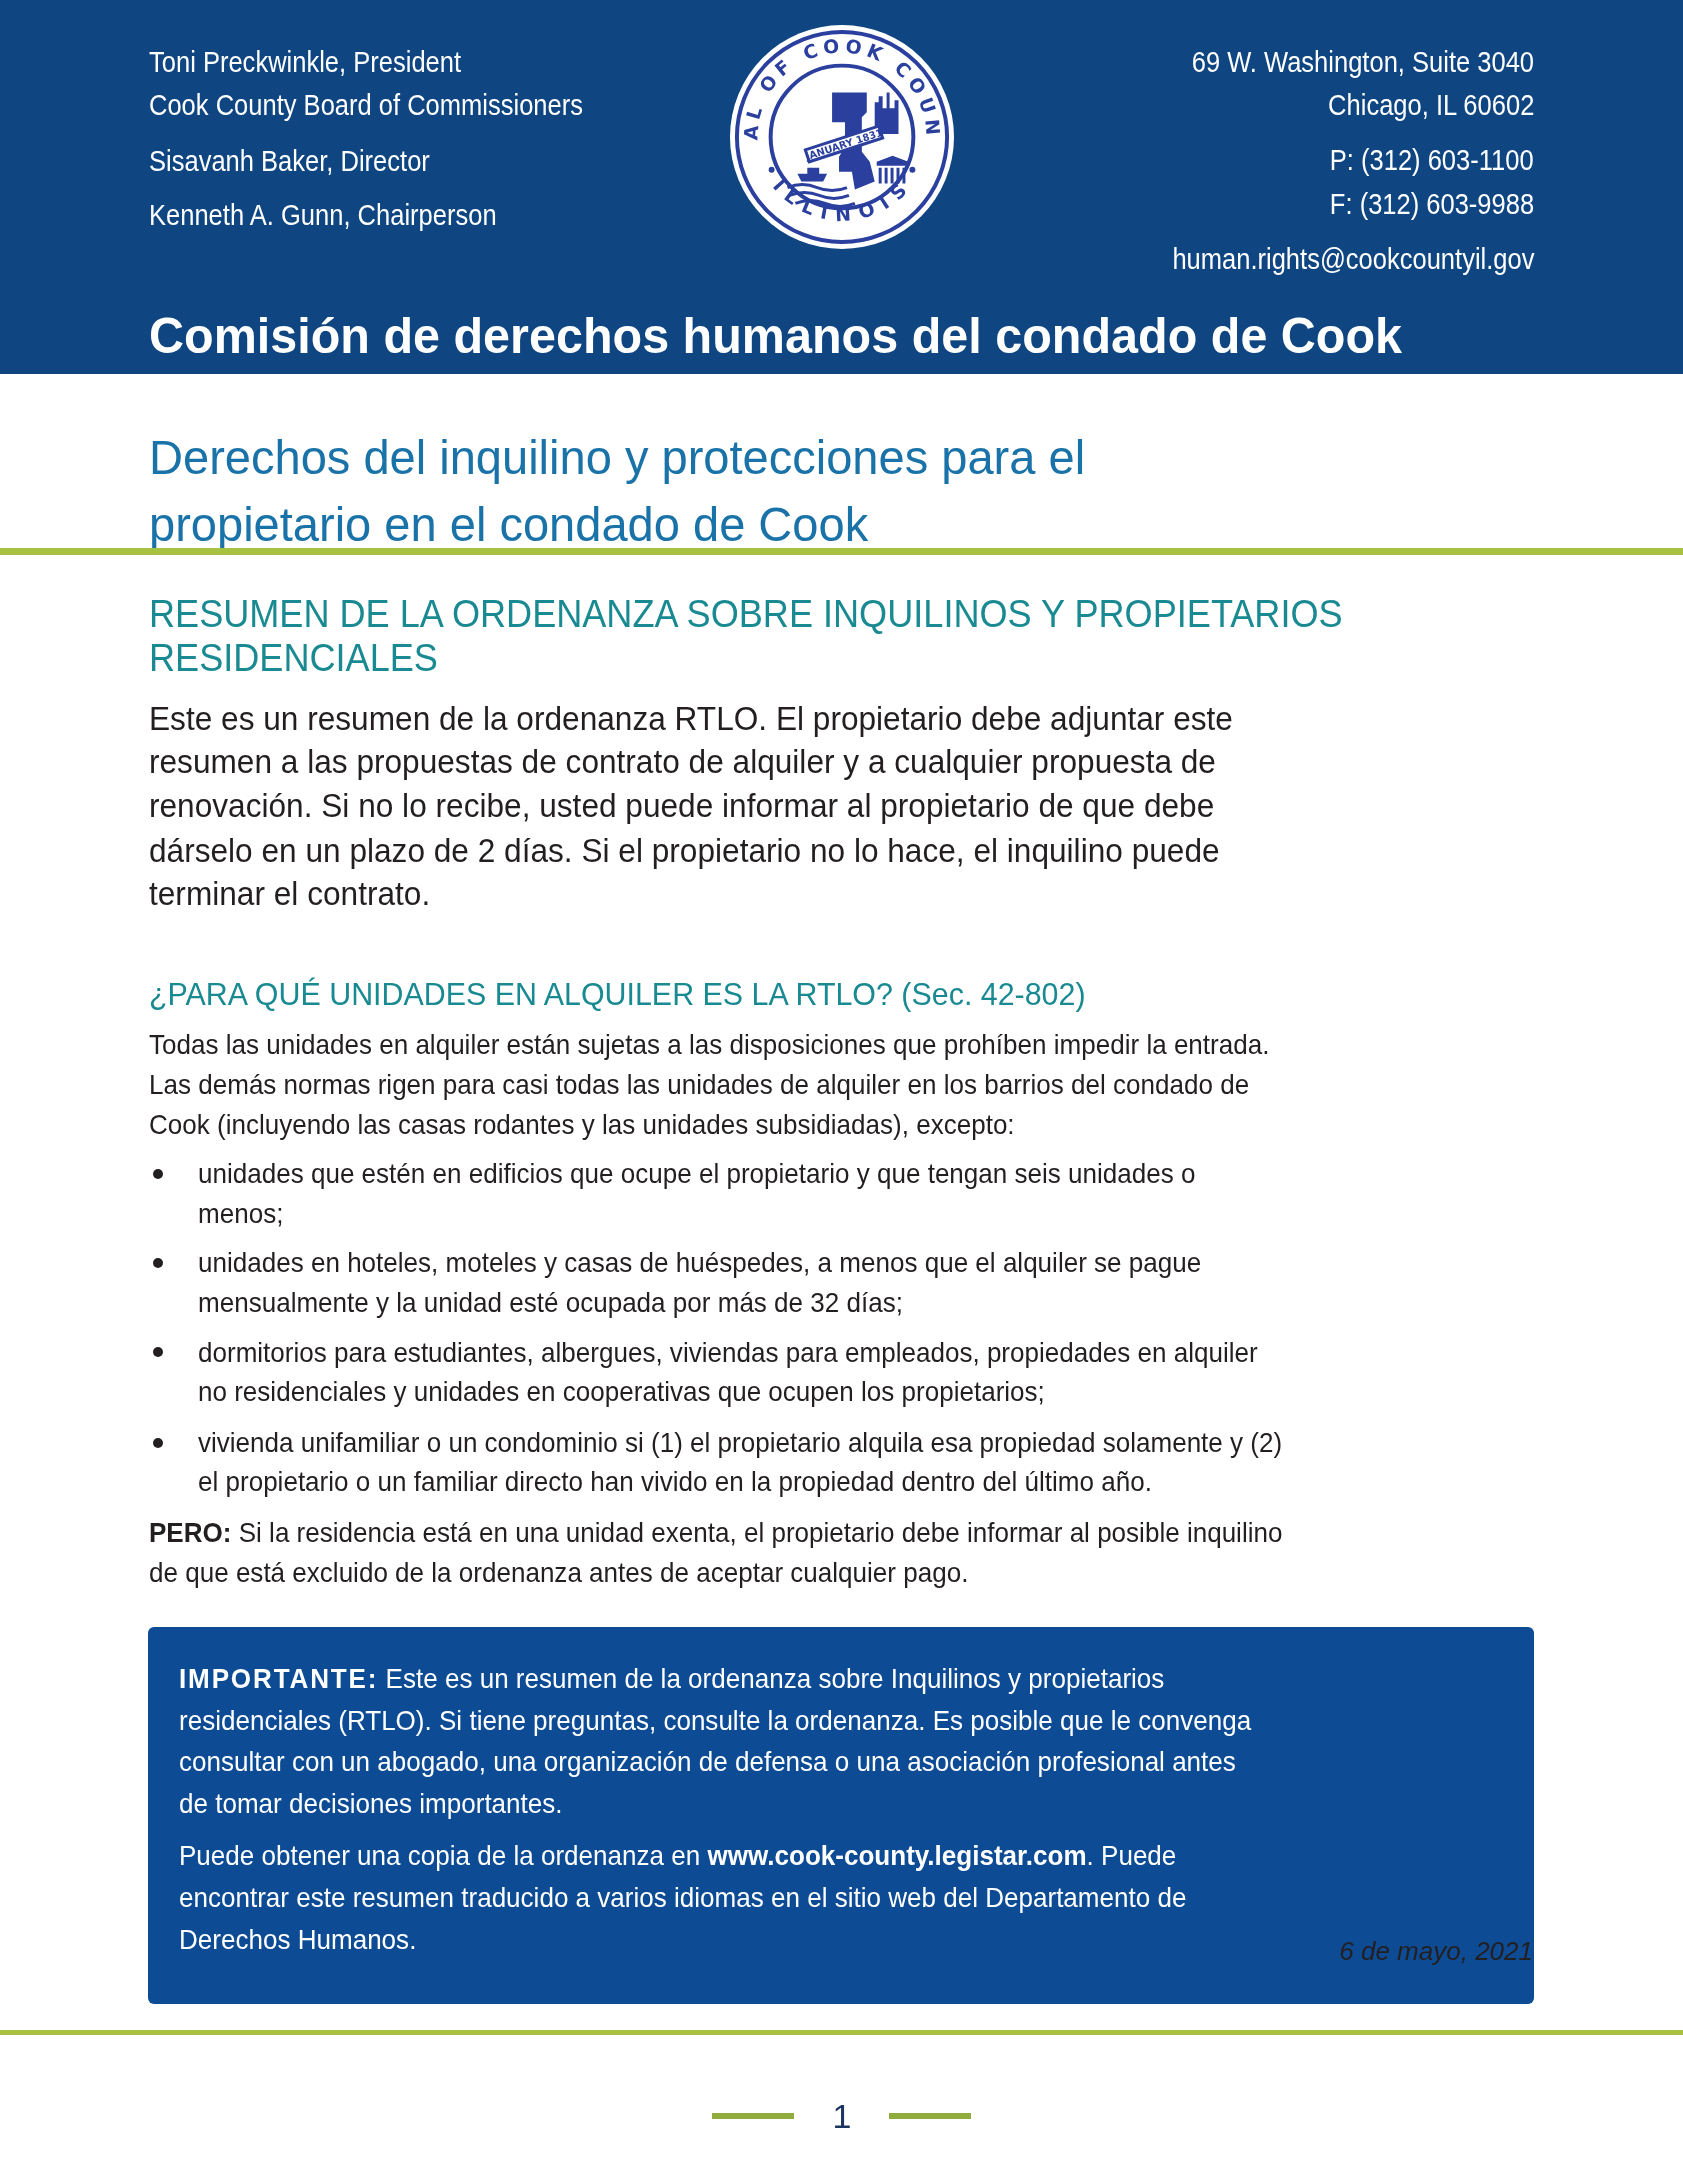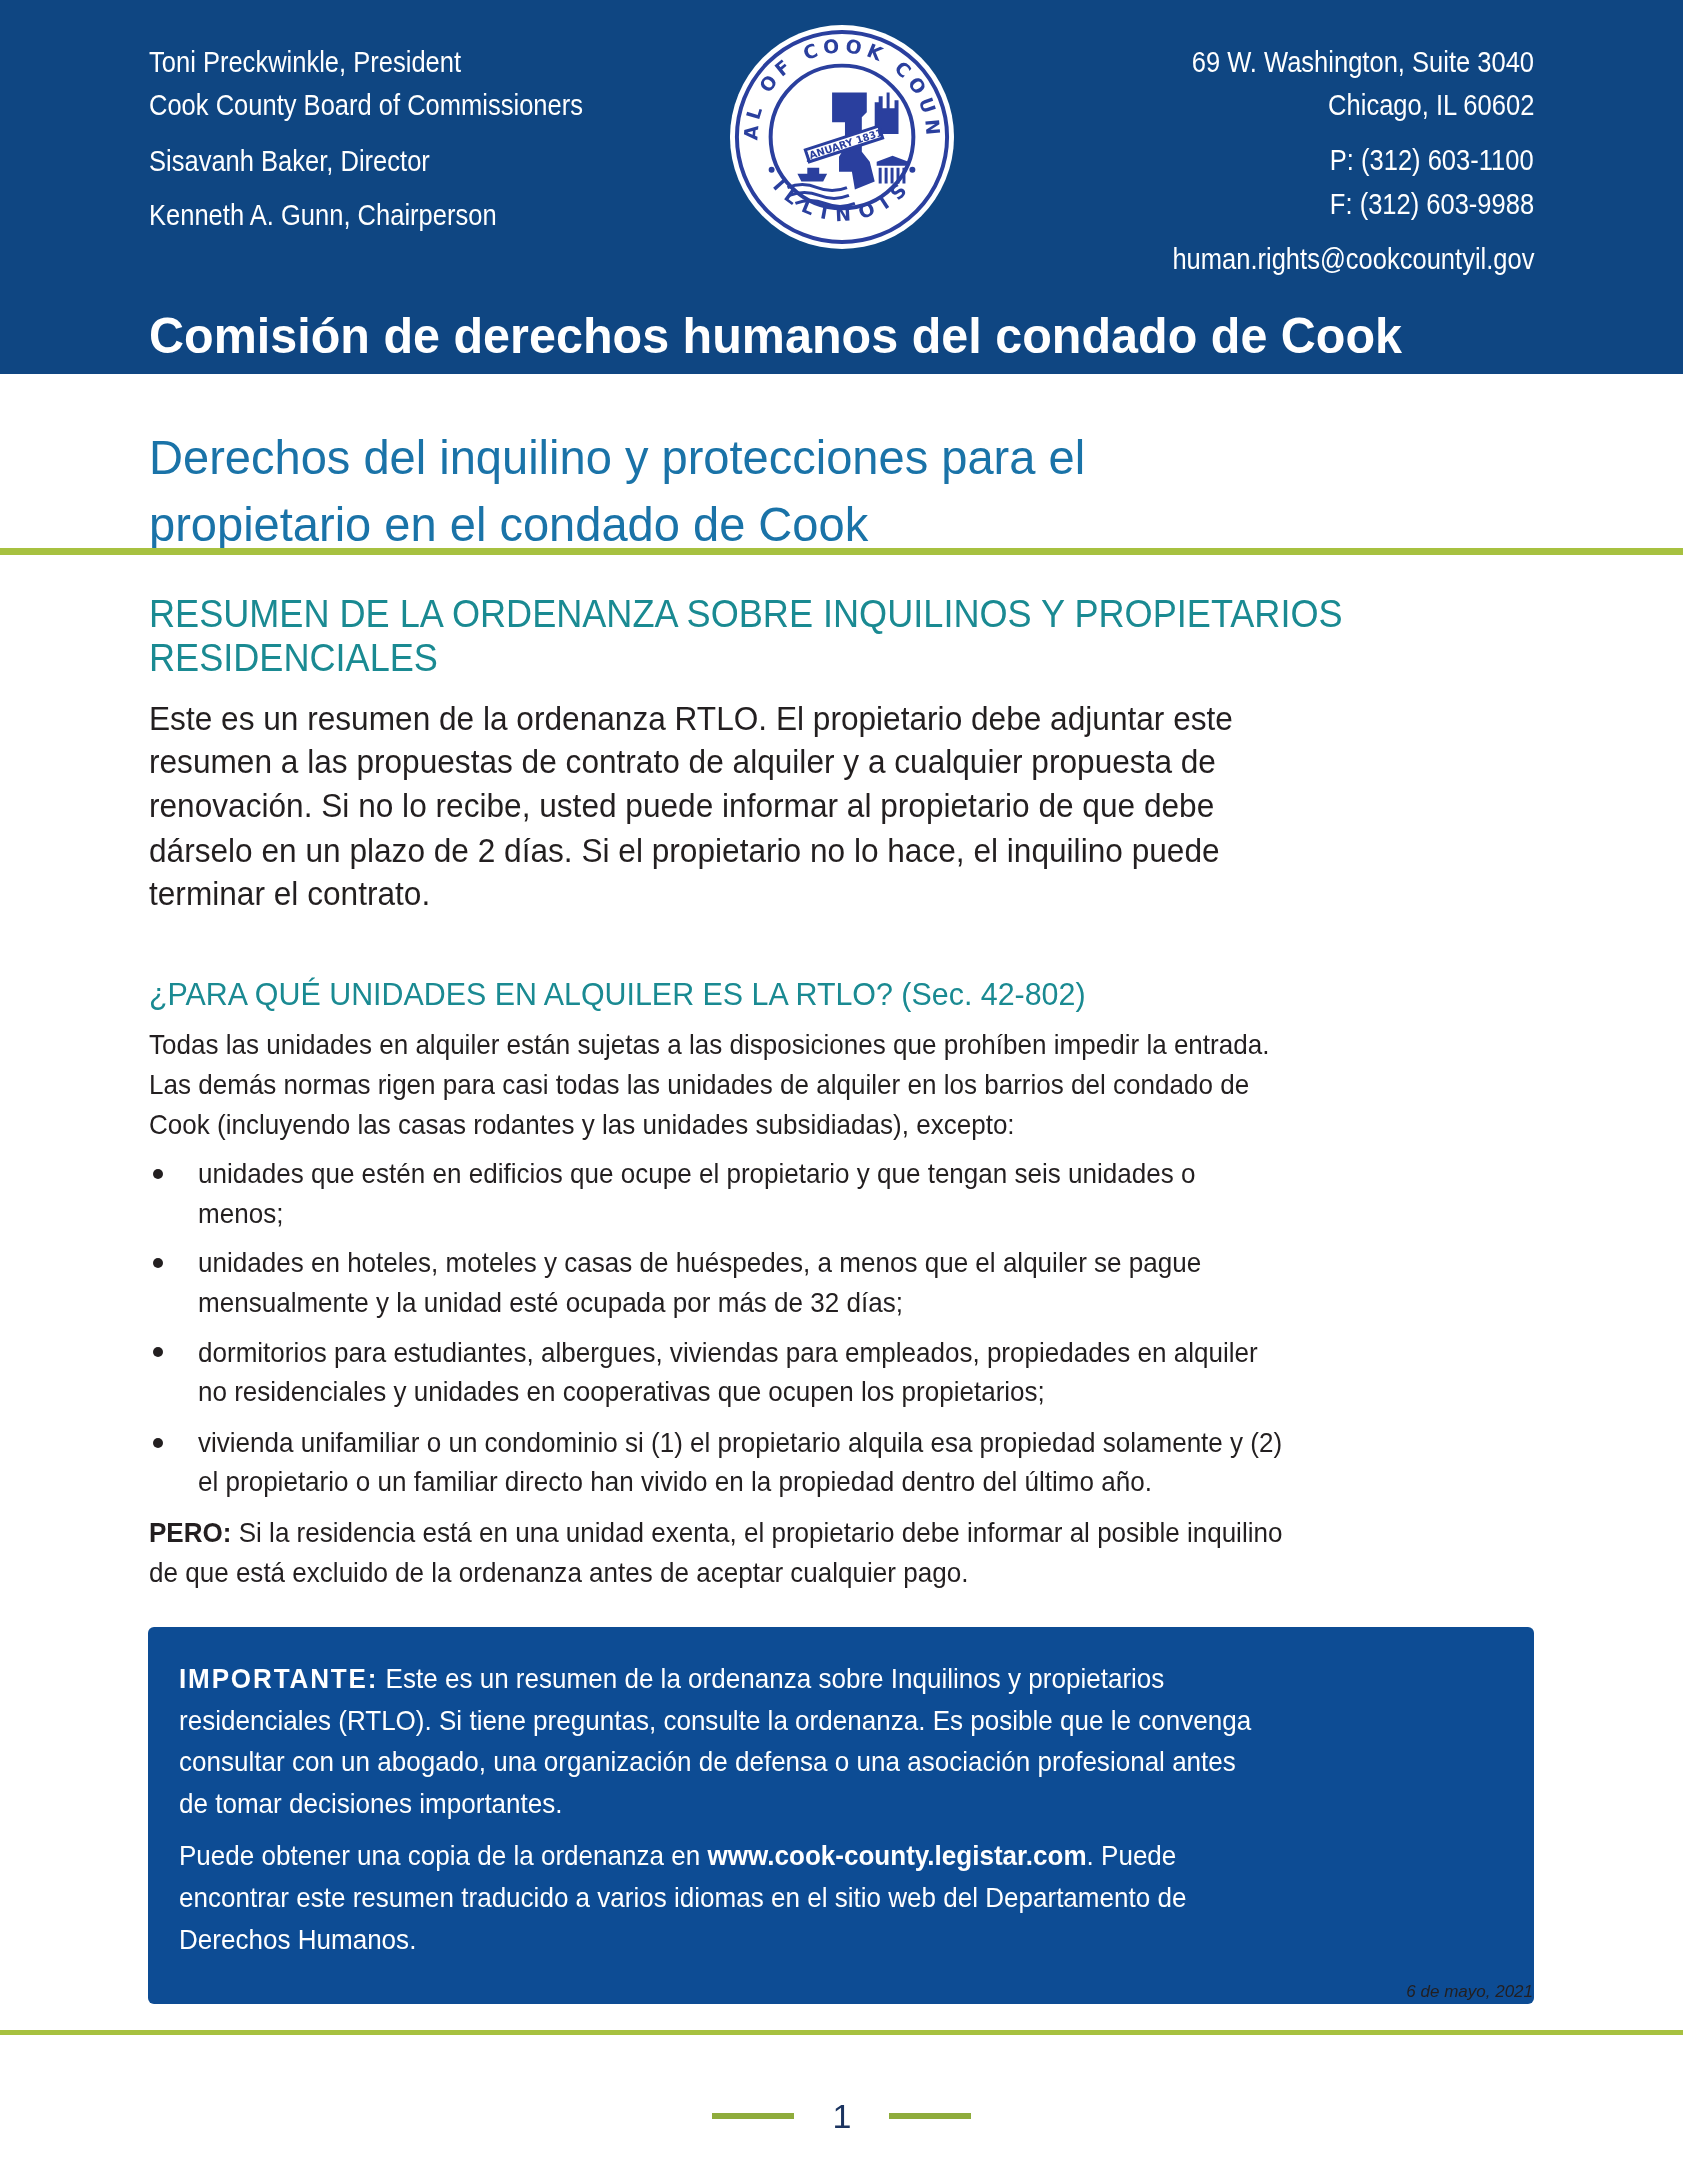--- a/index.html
+++ b/index.html
@@ -37,21 +37,21 @@
                  transform: scaleX(0.93); transform-origin: left center; }
   .bold { font-weight: bold; }
 
   
   #important-box { left: 148px; top: 1627px; width: 1386px; height: 377px; background: #0d4c94; border-radius: 6px; }
   .box-line { left: 179px; color: #ffffff; font-size: 28px; line-height: 1; white-space: nowrap;
               transform: scaleX(0.93); transform-origin: left center; }
   .box-label { font-weight: bold; letter-spacing: 2px; }
 
   
-  #date { right: 150px; top: 1983px; font-size: 17px; font-style: italic; color: #231f20; line-height: 1; white-space: nowrap; }
+  #date { right: 150px; top: 1938px; font-size: 26px; font-style: italic; color: #231f20; line-height: 1; white-space: nowrap; }
   .page-dash { top: 2113px; width: 82px; height: 6px; background: #8fac3c; }
   #page-number { left: 827px; top: 2099px; width: 30px; text-align: center; font-size: 34px; color: #1b3460; line-height: 1; }
 </style>
 </head>
 <body>
 
 <div id="header" class="abs"></div>
 
 <div class="abs hdr-left" style="top:48px">Toni Preckwinkle, President</div>
 <div class="abs hdr-left" style="top:91px">Cook County Board of Commissioners</div>

